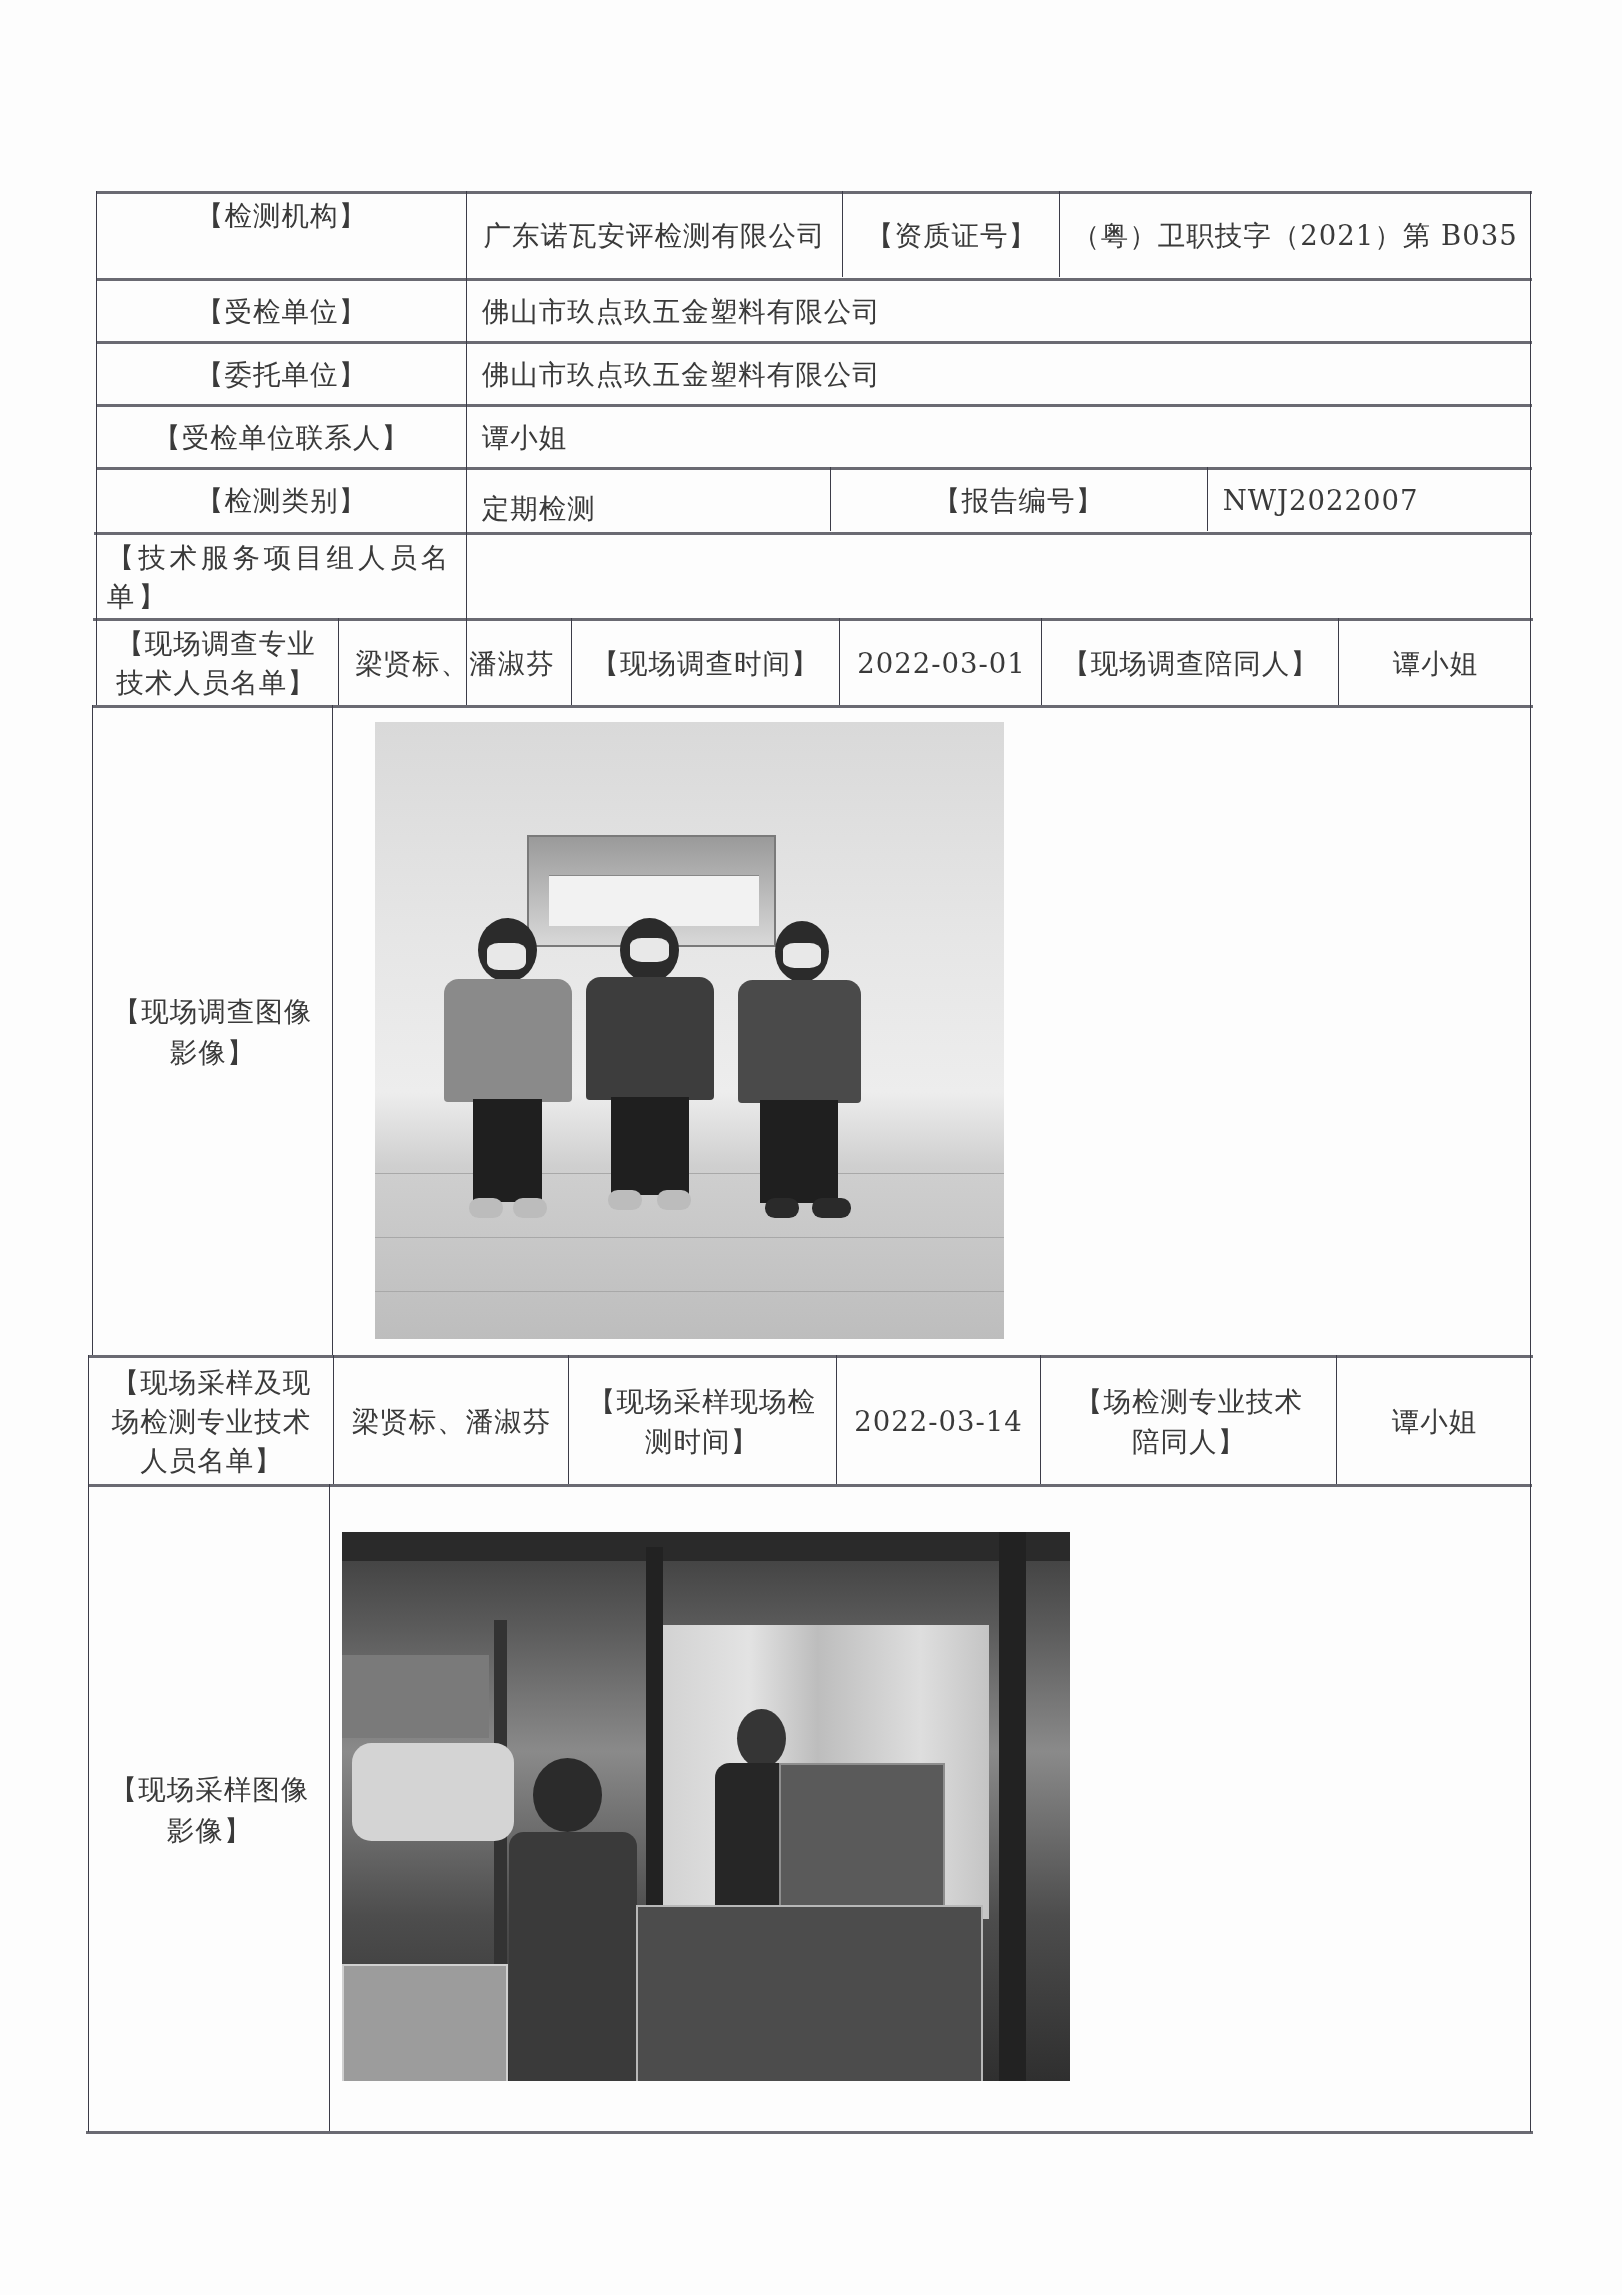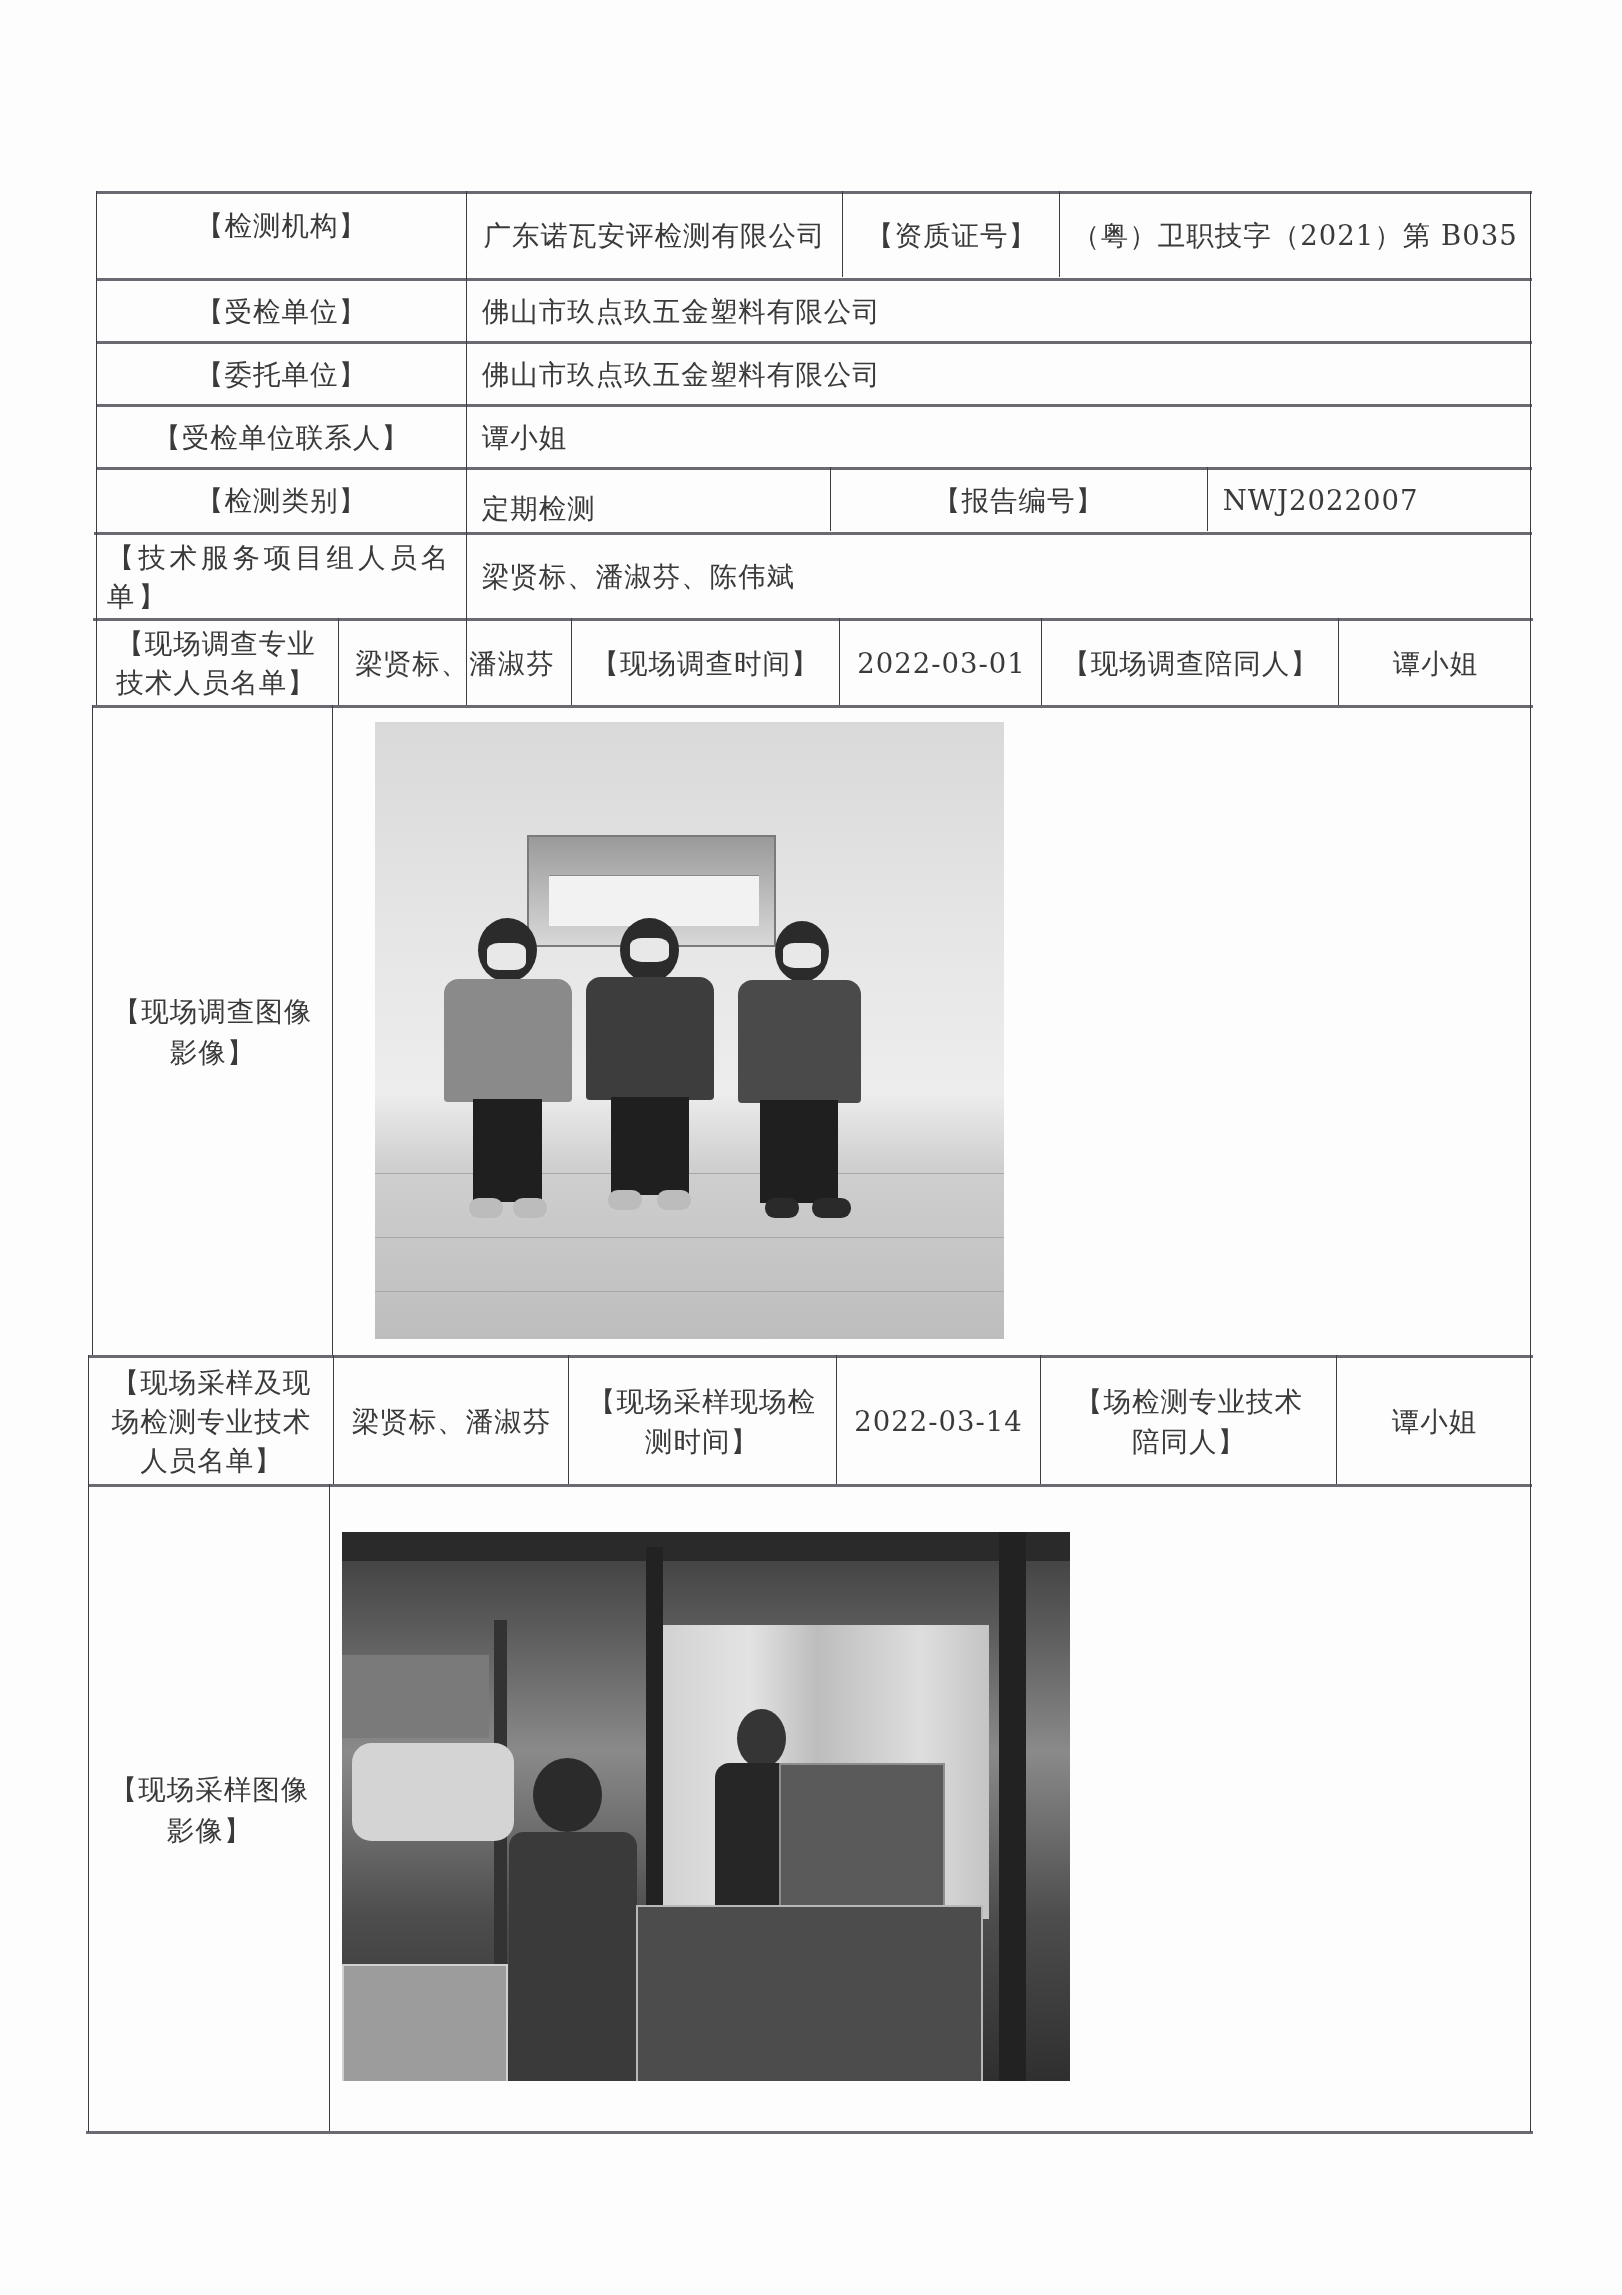--- a/index.html
+++ b/index.html
@@ -5,21 +5,21 @@
   html, body { margin:0; padding:0; background:#ffffff; }
   body { width:1622px; height:2295px; position:relative; overflow:hidden;
          font-family:"DejaVu Serif","Liberation Serif",serif; color:#3a3a3a; }
   .page { position:absolute; left:0; top:0; width:1622px; height:2295px; background:#fdfdfd; }
   .hline { position:absolute; height:0; border-top:3.4px solid #6a6a72; }
   .vline { position:absolute; width:0; border-left:1.5px solid #3c3c48; }
   .cell { position:absolute; display:flex; align-items:center; box-sizing:border-box;
           font-size:27.5px; line-height:43px; letter-spacing:1px; }
   .cell.center { justify-content:center; text-align:center; }
   .cell.left { justify-content:flex-start; text-align:left; padding-left:14.7px; }
-  .cell.bottom { align-items:center; padding-bottom:20px; }
+  .cell.bottom { align-items:flex-start; padding-bottom:20px; }
   .cell span { display:block; }
   .photo { position:absolute; overflow:hidden; }
   .photo1 { background:linear-gradient(180deg,#d9d9d9 0%,#e6e6e6 35%,#ededed 60%,#cfcfcf 72%,#bdbdbd 100%); }
   .photo2 { background:linear-gradient(180deg,#3b3b3b 0%,#5c5c5c 18%,#8a8a8a 40%,#4d4d4d 70%,#2f2f2f 100%); }
   .sign { position:absolute; background:linear-gradient(180deg,#9a9a9a,#d8d8d8); border:2px solid #7a7a7a; }
   .sign .inner { position:absolute; left:8%; right:6%; top:35%; bottom:18%; background:#f2f2f2; border-top:1.5px solid #888; }
   .person { position:absolute; }
   .head { position:absolute; border-radius:50%; background:#2b2b2b; }
   .mask { position:absolute; background:#e8e8e8; border-radius:30%; }
   .torso { position:absolute; background:#3d3d3d; border-radius:14.7px 14.7px 3.9px 3.9px; }
@@ -120,23 +120,20 @@
     <span>【报告编号】</span>
   </div>
   <div class="cell left" style="left:1208px;top:470px;width:322px;height:61px;">
     <span>NWJ2022007</span>
   </div>
 
   <div class="cell" style="left:97px;top:535px;width:369px;height:83px;flex-direction:column;align-items:flex-start;justify-content:center;padding-left:9.8px;line-height:39px;letter-spacing:3.9px;">
     <span>【技术服务项目组人员名</span>
     <span>单】</span>
   </div>
-  <div class="cell left" style="left:467px;top:535px;width:1063px;height:83px;">
-    <span>梁贤标、潘淑芬、陈伟斌</span>
-  </div>
 
   <div class="cell center" style="left:94px;top:621px;width:244px;height:84px;flex-direction:column;line-height:39px;">
     <span>【现场调查专业</span>
     <span>技术人员名单】</span>
   </div>
   <div class="cell center" style="left:339px;top:621px;width:232px;height:84px;">
     <span>梁贤标、潘淑芬</span>
   </div>
   <div class="cell center" style="left:572px;top:621px;width:267px;height:84px;">
     <span>【现场调查时间】</span>

